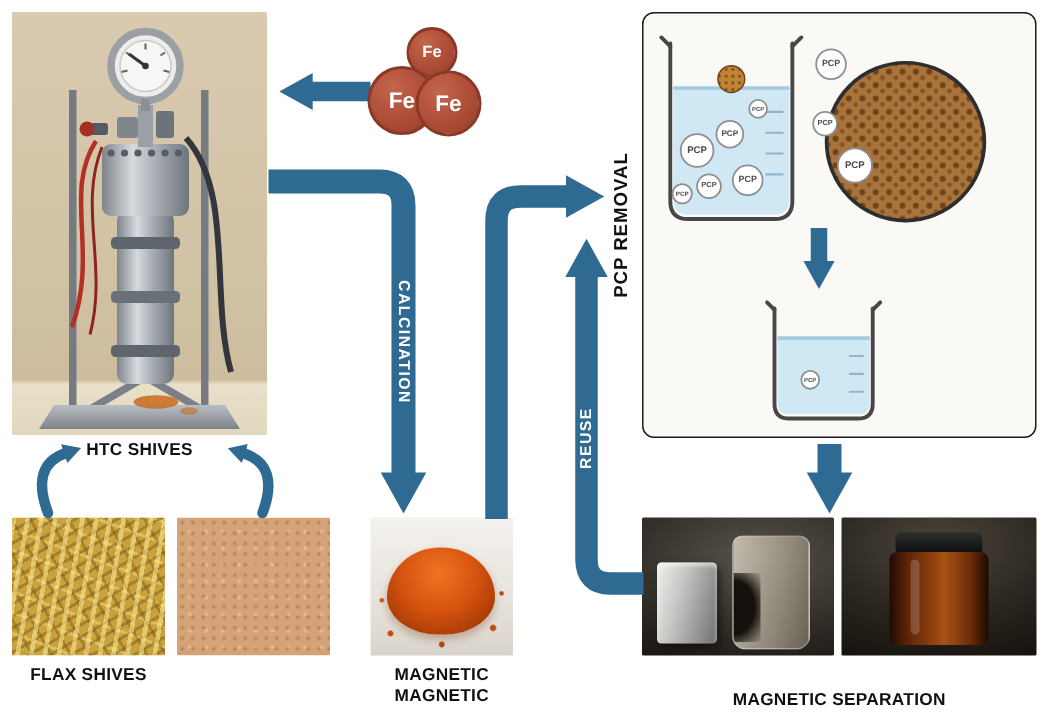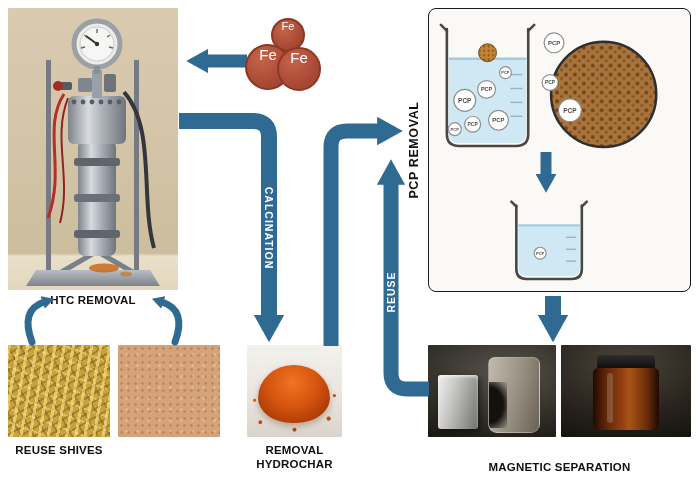--- a/index.html
+++ b/index.html
@@ -70,22 +70,22 @@
   .jar-lid{position:absolute;left:36px;top:10px;width:58px;height:15px;border-radius:4px;
      background:linear-gradient(#2d2d2d,#0b0b0b);}
   .jar-body{position:absolute;left:32px;top:23px;width:66px;height:62px;border-radius:5px;
      background:linear-gradient(90deg,#200a03 0%,#5c2408 18%,#93410f 45%,#a85317 55%,#6b2c09 82%,#1d0902 100%);}
   .jar-shine{position:absolute;left:14px;top:5px;width:6px;height:50px;border-radius:3px;
      background:rgba(255,255,255,.18);}
 
   
   .fe{position:absolute;z-index:6;border-radius:50%;
       background:radial-gradient(circle at 35% 30%,#c4654d 0%,var(--fe-red) 55%,#93402c 100%);
-      border:2px solid #8c3826;color:#fff;font-weight:normal;
-      display:flex;align-items:flex-start;justify-content:center;}
+      border:2px solid #8c3826;color:#fff;font-weight:bold;
+      display:flex;align-items:center;justify-content:center;}
   .fe-sm{left:271px;top:18px;width:30px;height:30px;font-size:11px;}
   .fe-l{left:245px;top:44px;width:42px;height:42px;font-size:15px;}
   .fe-r{left:277px;top:47px;width:40px;height:40px;font-size:15px;}
 
   
   .panel{position:absolute;left:428px;top:8px;width:263px;height:284px;z-index:1;
      background:var(--panel-bg);border:1.5px solid #1b1b1b;border-radius:8px;box-sizing:border-box;}
   .panel svg{display:block;width:100%;height:100%;}
 
   
@@ -154,32 +154,32 @@
           <line x1="89" y1="21" x2="89" y2="25"></line>
         <line x1="102" y1="27" x2="99" y2="29"></line>
           <line x1="105" y1="40" x2="101" y2="39"></line>
         <line x1="73" y1="40" x2="77" y2="39"></line>
       </g>
       <line x1="89" y1="36" x2="78" y2="28" stroke="#333" stroke-width="2"></line>
       <circle cx="89" cy="36" r="2.2" fill="#333"></circle>
       <rect x="86" y="58" width="6" height="8" fill="#8a9096"></rect>
     </svg>
   </div>
-  <div class="cap" style="left:8px;top:293px;width:170px;">HTC REMOVAL</div>
+  <div class="cap" style="left:8px;top:293px;width:170px;">HTC SHIVES</div>
 
   <div class="photo photo-flax"></div>
-  <div class="cap" style="left:8px;top:443px;width:102px;">REUSE SHIVES</div>
+  <div class="cap" style="left:8px;top:443px;width:102px;">FLAX SHIVES</div>
 
   <div class="photo photo-sawdust"></div>
 
   <div class="photo photo-hydro">
     <div class="hydro-speckle"></div>
     <div class="hydro-pile"></div>
   </div>
-  <div class="cap" style="left:237px;top:443px;width:115px;">REMOVAL HYDROCHAR</div>
+  <div class="cap" style="left:237px;top:443px;width:115px;">MAGNETIC MAGNETIC</div>
 
   <div class="photo photo-sep1">
     <div class="magnet-cube"></div>
     <div class="sample-vial">
       <div class="vial-particles"></div>
     </div>
   </div>
   <div class="photo photo-sep2">
     <div class="jar-lid"></div>
     <div class="jar-body">

